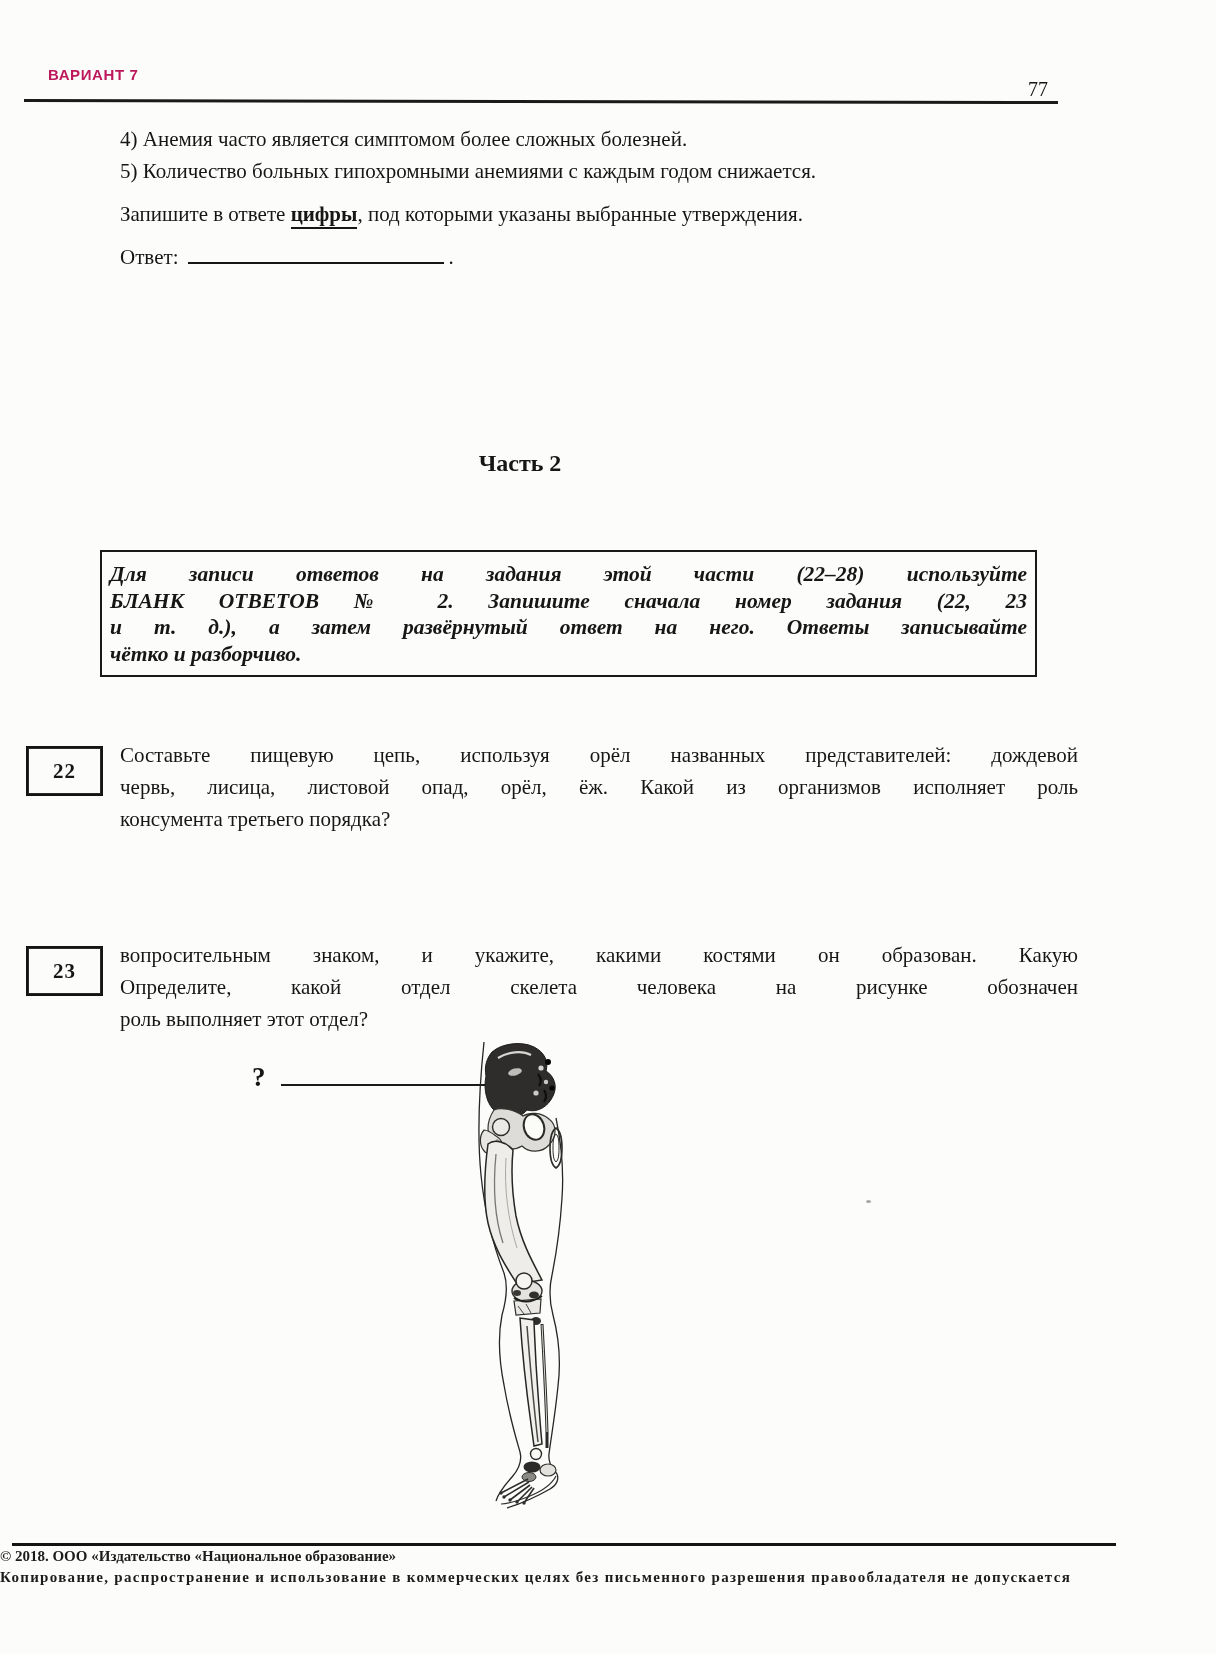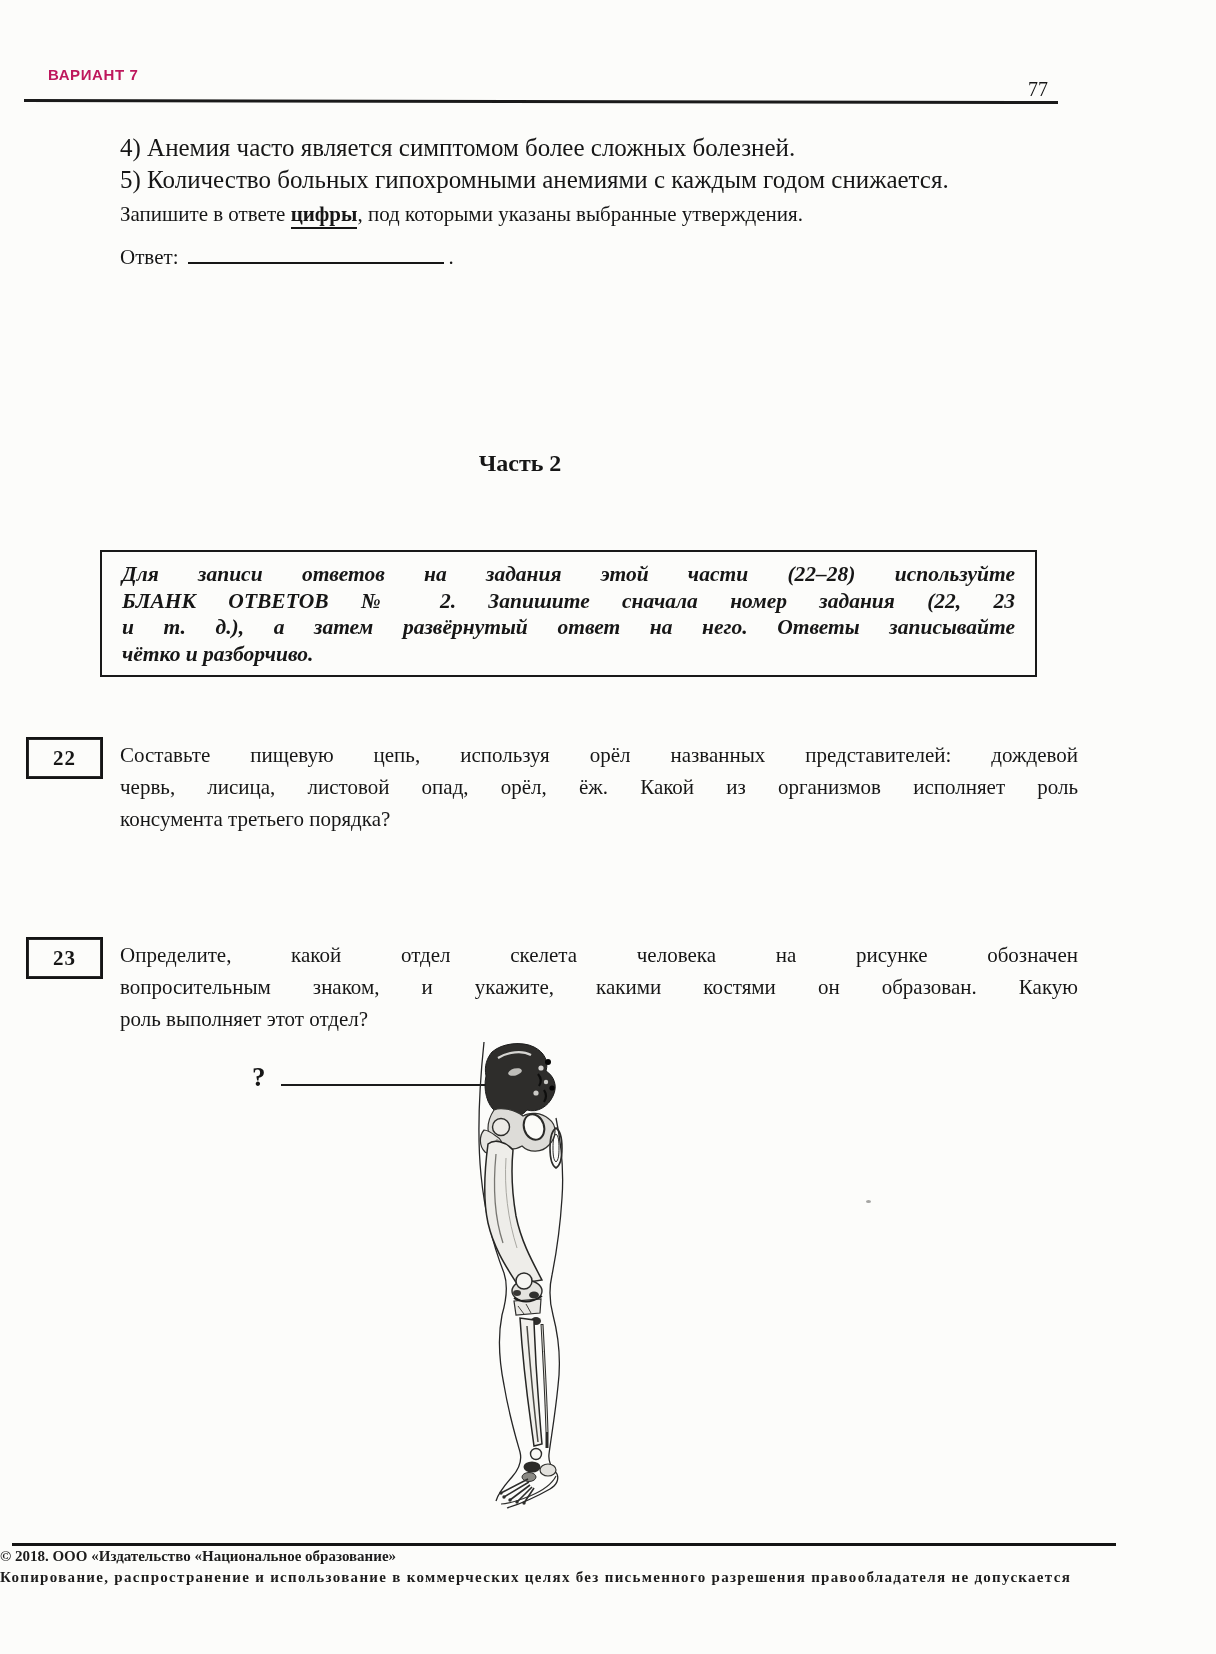--- a/index.html
+++ b/index.html
@@ -14,44 +14,44 @@
   }
   .abs{position:absolute;}
   
   .variant{
     left:48px;top:66px;font-family:"Liberation Sans",sans-serif;
     font-size:15px;font-weight:700;letter-spacing:.6px;color:#be185d;
   }
   .pageno{left:1028px;top:78px;font-size:20px;}
   .hrule{left:24px;top:100px;width:1034px;height:3px;background:#1a1a1a;transform:rotate(.12deg);}
   
-  .t21-options{left:120px;top:132px;width:958px;font-size:25px;line-height:32px;}
+  .t21-options{left:120px;top:123px;width:958px;font-size:21px;line-height:32px;}
   .t21-instr{left:120px;top:198px;width:958px;font-size:21px;line-height:32px;}
   .em-digits{font-weight:700;border-bottom:2px solid #161616;padding-bottom:1px;}
   .answer-row{left:120px;top:242px;width:958px;font-size:21px;line-height:30px;}
   .answer-blank{display:inline-block;width:256px;height:20px;margin:0 4px 0 10px;border-bottom:2px solid #161616;vertical-align:baseline;}
   
   .nbox{
     left:100px;width:937px;box-sizing:border-box;
     border:2px solid #191919;background:#fcfcfa;
     font-weight:700;font-style:italic;
   }
   .nbox1{top:307px;padding:11px 20px 10px;font-size:22px;line-height:30px;}
-  .nbox2{top:550px;padding:9px 20px 8px;font-size:21.5px;line-height:26.5px;}
+  .nbox2{top:550px;padding:9px 8px 8px;font-size:21.5px;line-height:26.5px;}
   .just{text-align:justify;text-align-last:justify;}
   .part2{
     left:520px;top:450px;transform:translateX(-50%);
     font-size:24px;font-weight:700;white-space:nowrap;
   }
   
   .numbox{
-    width:77px;height:42px;left:26px;box-sizing:border-box;
+    width:77px;height:50px;left:26px;box-sizing:border-box;
     border:2px solid #141414;box-shadow:inset 0 0 0 1px rgba(20,20,20,.0), inset -3px 3px 0 -2px #2a2a2a, inset 3px -3px 0 -2px #2a2a2a;
     display:flex;align-items:center;justify-content:center;
-    font-size:21px;font-weight:700;letter-spacing:1px;
+    font-size:21px;font-weight:700;letter-spacing:1px;margin-top:9px;
   }
   .q22-num{top:737px;}
   .q23-num{top:937px;}
   .qtext{left:120px;width:958px;font-size:21px;line-height:32px;}
   .q22-text{top:739px;}
   .q23-text{top:939px;}
   
   .qmark{left:252px;top:1062px;font-size:27px;font-weight:700;}
   .leader{left:281px;top:1084px;width:226px;height:2px;background:#1b1b1b;}
   .skel{left:430px;top:1030px;}
@@ -98,22 +98,22 @@
   <div class="abs qtext q22-text">
     <div class="just">Составьте пищевую цепь, используя орёл названных представителей: дождевой</div>
     <div class="just">червь, лисица, листовой опад, орёл, ёж. Какой из организмов исполняет роль</div>
     <div>консумента третьего порядка?</div>
   </div>
 
   <div class="abs numbox q23-num">
     <span>23</span>
   </div>
   <div class="abs qtext q23-text">
+    <div class="just">вопросительным знаком, и укажите, какими костями он образован. Какую</div>
     <div class="just">Определите, какой отдел скелета человека на рисунке обозначен</div>
-    <div class="just">вопросительным знаком, и укажите, какими костями он образован. Какую</div>
     <div>роль выполняет этот отдел?</div>
   </div>
 
   <div class="abs qmark">?</div>
   <div class="abs leader"></div>
 
   <svg class="abs skel" width="170" height="480" viewBox="0 0 170 480" xmlns="http://www.w3.org/2000/svg">
 
     <g stroke="#262626" fill="none" stroke-width="1.3">
       <path d="M54,12 C49,60 47,105 51,145 C55,185 63,215 74,243 C78,255 77,268 72,285 C68,305 69,330 74,355 C79,385 86,408 90,422 C92,430 90,438 82,447 C74,456 68,464 66,471"></path>

